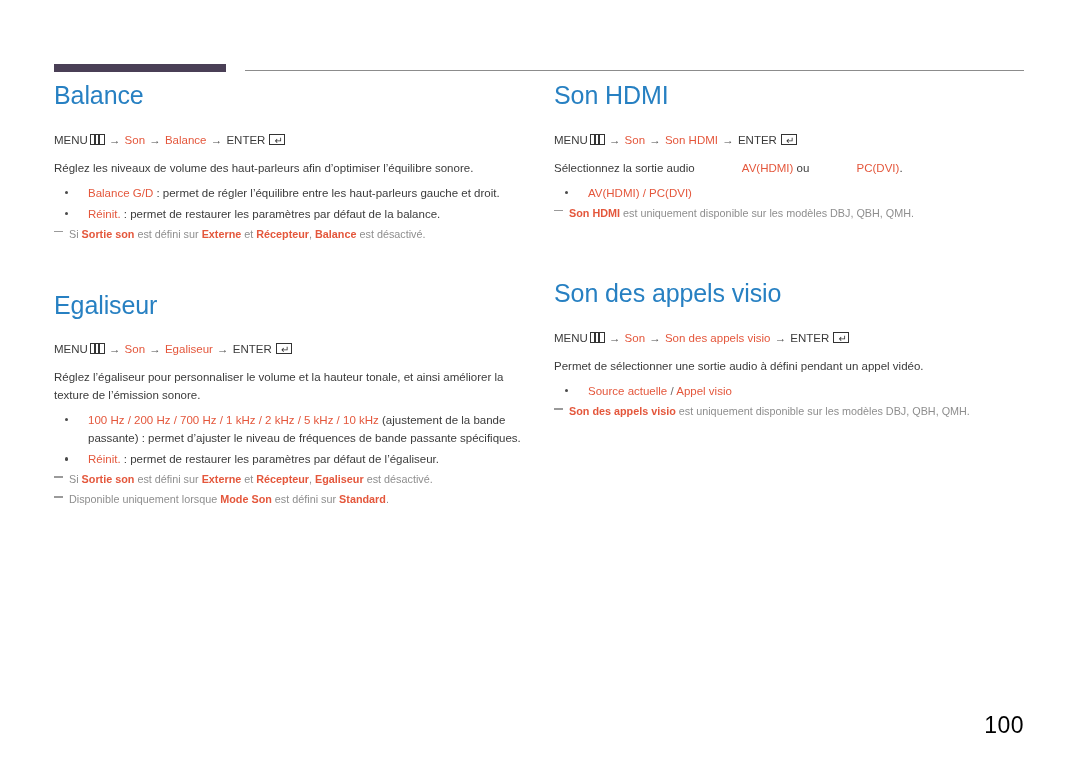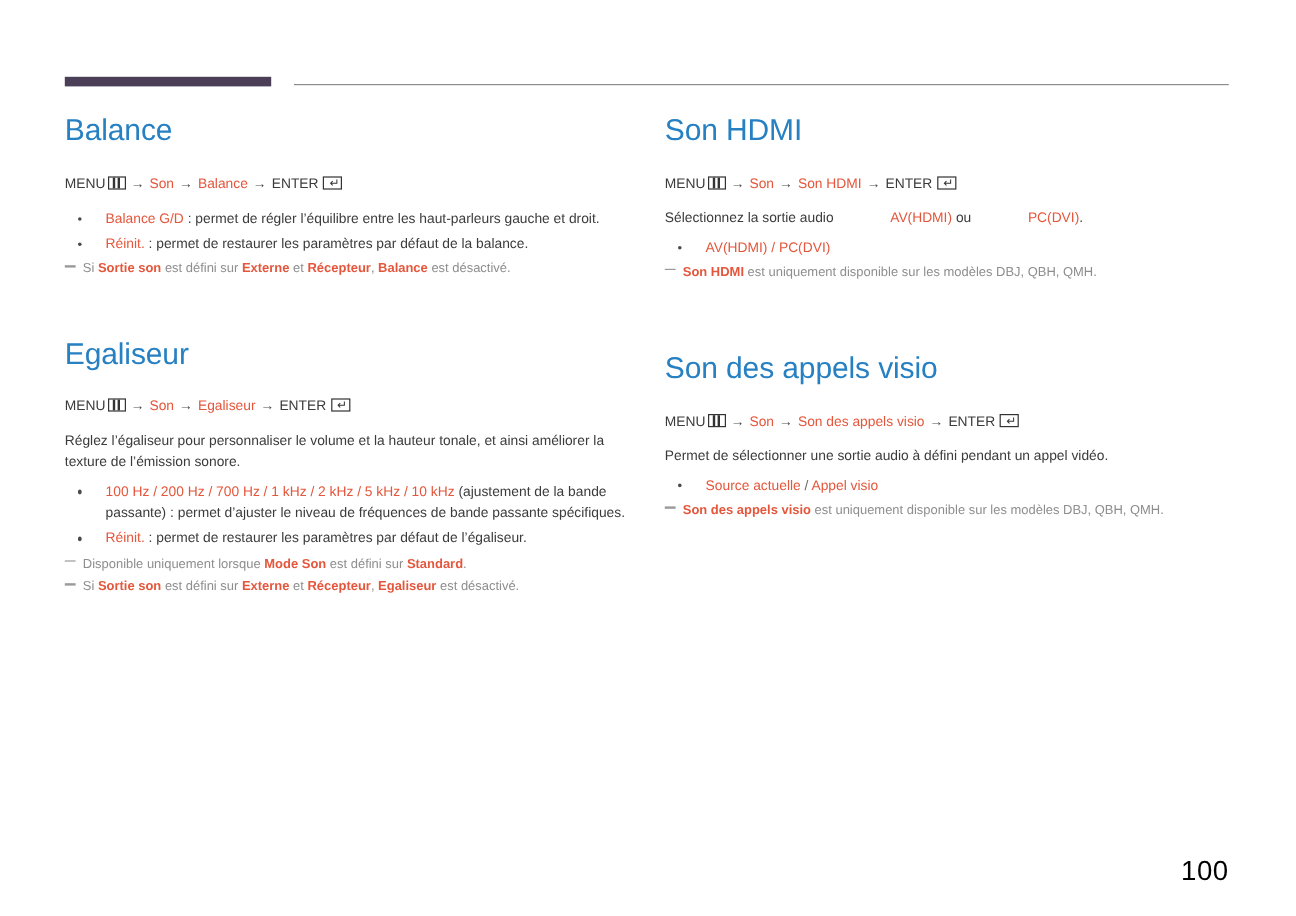--- a/index.html
+++ b/index.html
@@ -38,21 +38,21 @@
     left: 191px;
     top: 6px;
     width: 779px;
     height: 1px;
     background: #8c8c8c;
   }
 
   
   .col {
     position: absolute;
-    top: 96px;
+    top: 82px;
     width: 480px;
   }
   .col-left  { left: 54px; }
   .col-right { left: 554px; }
 
   .section { margin-bottom: 0; }
 
   h2.heading {
     font-family: "Liberation Sans", sans-serif;
     font-size: 25px;
@@ -201,20 +201,21 @@
 
     <div class="menupath">
       <span>MENU</span><span class="icon-menu"></span><span class="arrow">→</span>
       <span class="kw">Son</span>
       <span class="arrow">→</span>
       <span class="kw">Balance</span>
       <span class="arrow">→</span>
       <span>ENTER</span><span class="icon-enter"><span class="arr">↵</span></span>
     </div>
 
+    <p class="body">Réglez les niveaux de volume des haut-parleurs afin d’optimiser l’équilibre sonore.</p>
 
     <ul class="bullets">
       <li>
         <span class="kw">Balance G/D</span><span> : permet de régler l’équilibre entre les haut-parleurs gauche et droit.</span>
       </li>
       <li>
         <span class="kw">Réinit.</span><span> : permet de restaurer les paramètres par défaut de la balance.</span>
       </li>
     </ul>
 
@@ -242,25 +243,25 @@
     <ul class="bullets">
       <li>
         <span class="kw">100 Hz / 200 Hz / 700 Hz / 1 kHz / 2 kHz / 5 kHz / 10 kHz</span><span> (ajustement de la bande passante) : permet d’ajuster le niveau de fréquences de bande passante spécifiques.</span>
       </li>
       <li>
         <span class="kw">Réinit.</span><span> : permet de restaurer les paramètres par défaut de l’égaliseur.</span>
       </li>
     </ul>
 
     <div class="note">
+      <span>Si </span><span class="kw">Sortie son</span><span> est défini sur </span><span class="kw">Externe</span><span> et </span><span class="kw">Récepteur</span><span>, </span><span class="kw">Egaliseur</span><span> est désactivé.</span>
+    </div>
+
+    <div class="note">
       <span>Disponible uniquement lorsque </span><span class="kw">Mode Son</span><span> est défini sur </span><span class="kw">Standard</span><span>.</span>
-    </div>
-
-    <div class="note">
-      <span>Si </span><span class="kw">Sortie son</span><span> est défini sur </span><span class="kw">Externe</span><span> et </span><span class="kw">Récepteur</span><span>, </span><span class="kw">Egaliseur</span><span> est désactivé.</span>
     </div>
   </div>
 </div>
 
 <div class="col col-right">
 
   <div class="section">
     <h2 class="heading">Son HDMI</h2>
 
     <div class="menupath">

